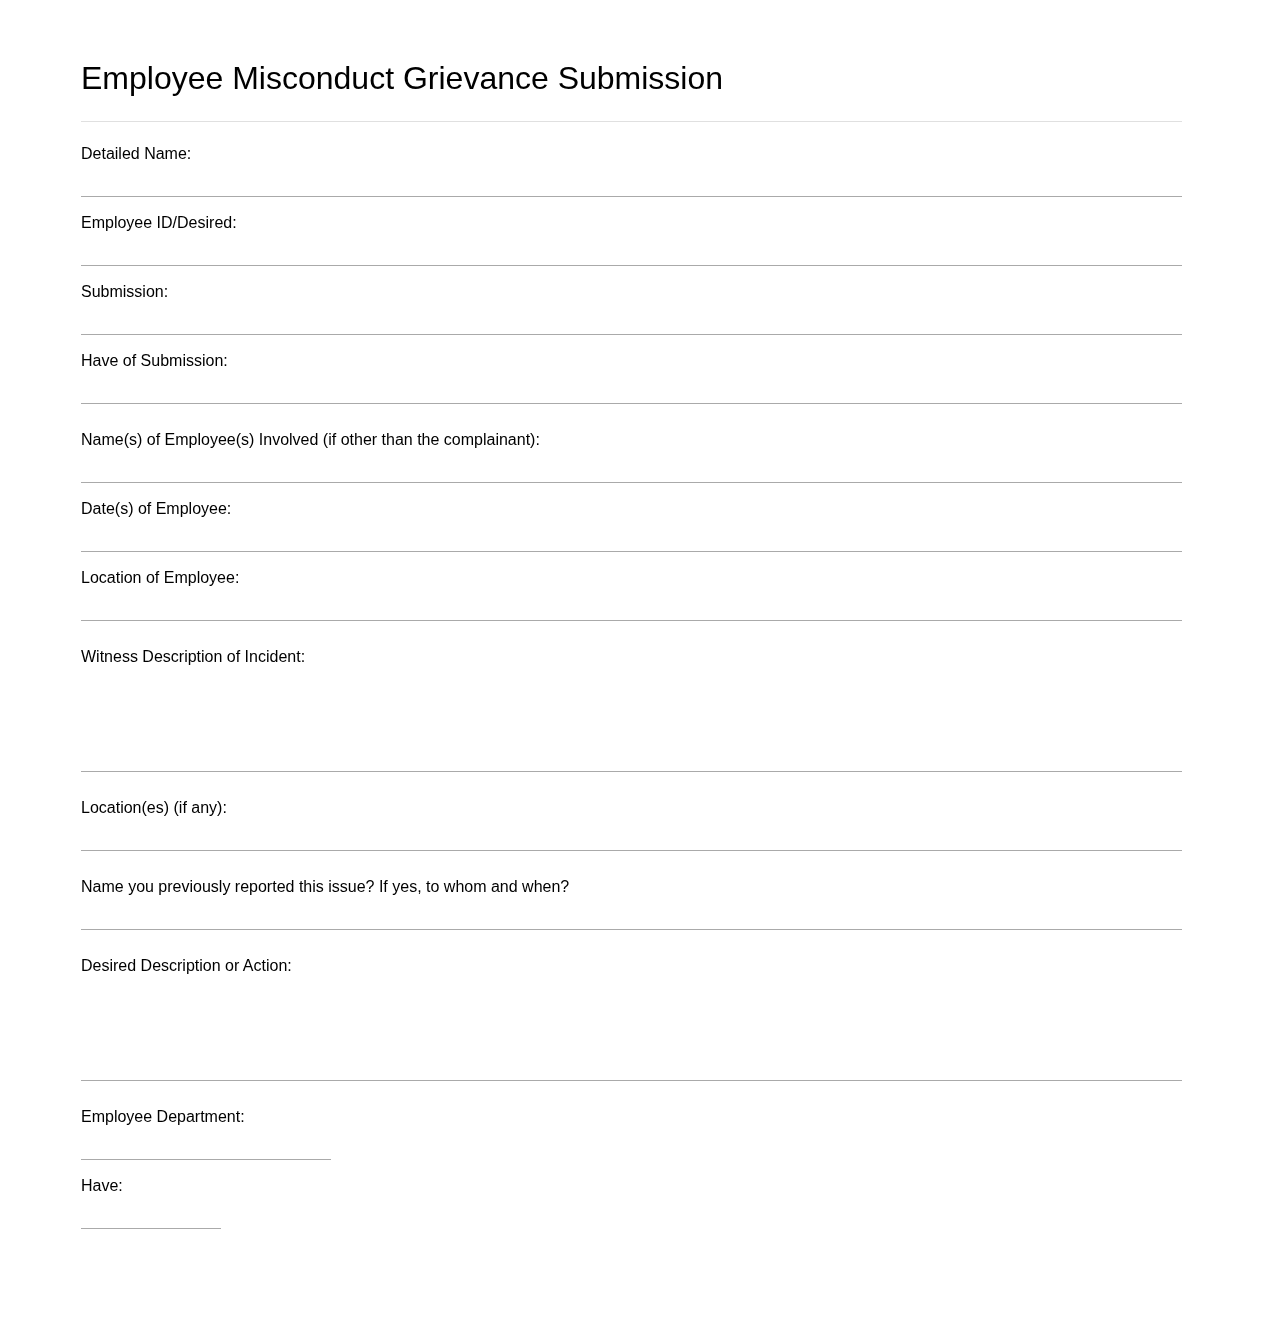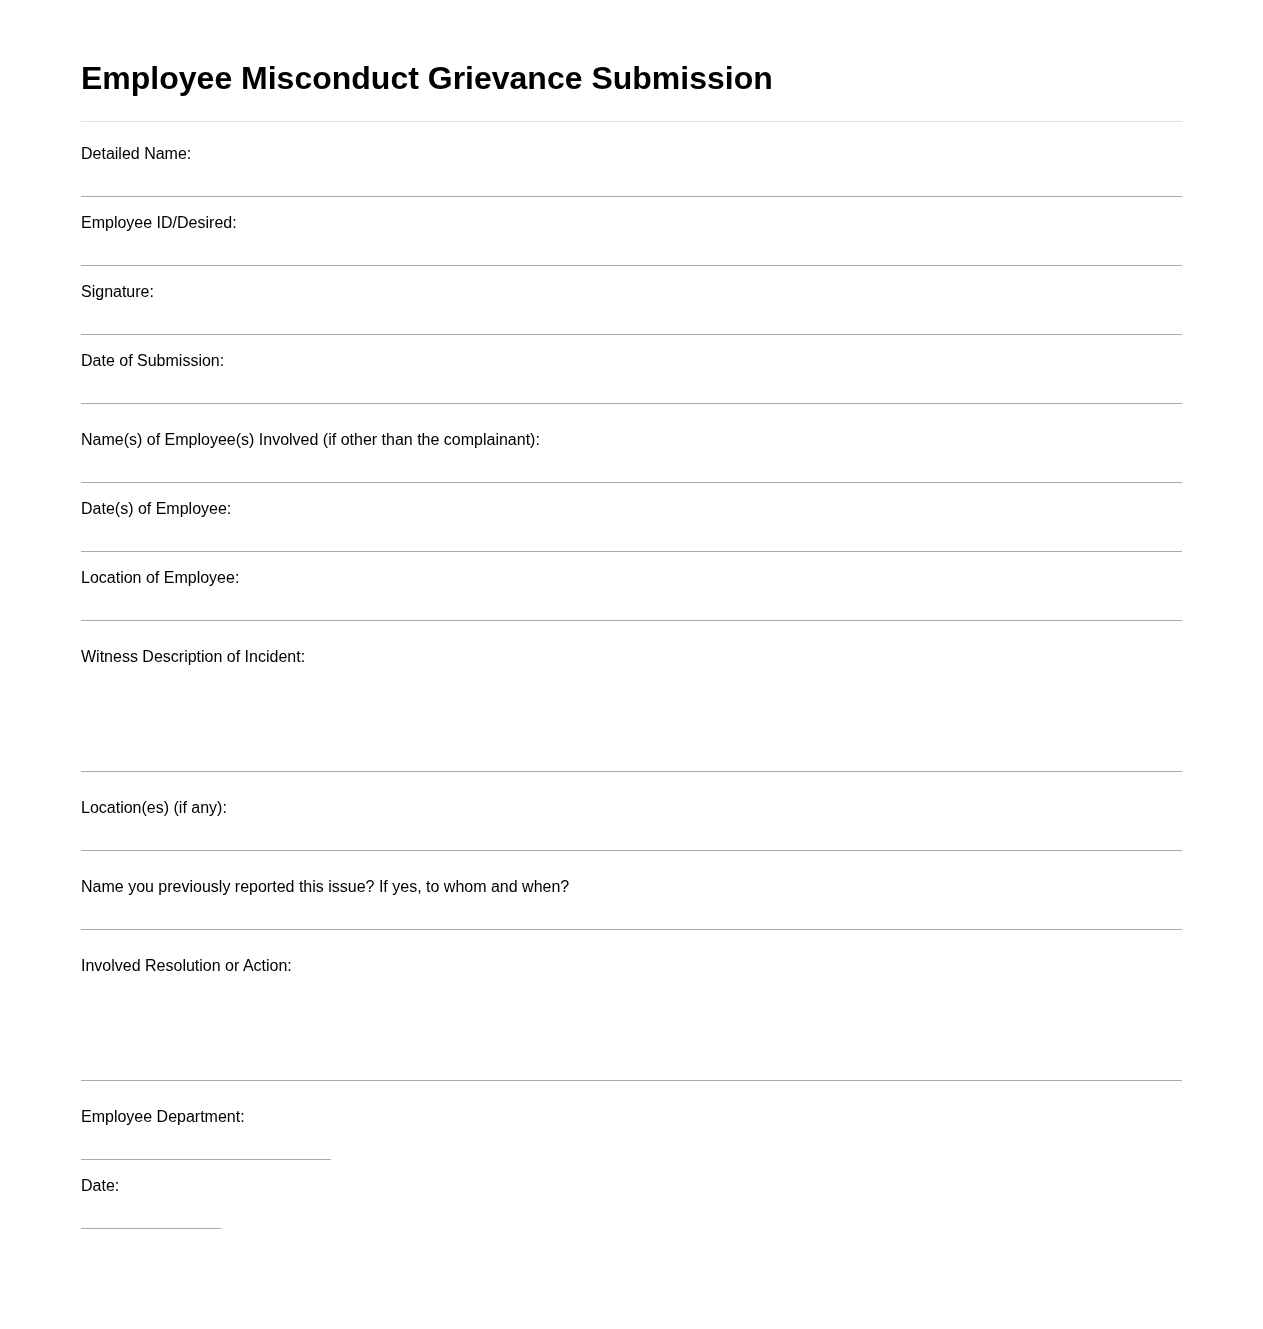--- a/index.html
+++ b/index.html
@@ -15,21 +15,21 @@
       position: relative;
     }
     .page {
       position: absolute;
       left: 81px;
       top: 0;
       width: 1101px;
     }
     .title {
       font-family: "Liberation Sans", sans-serif;
-      font-weight: bold;
+      font-weight: normal;
       font-size: 32px;
       margin: 0;
       position: absolute;
       top: 59px;
       left: 0;
       line-height: 38px;
       white-space: nowrap;
     }
     .header-sep {
       position: absolute;
@@ -78,26 +78,26 @@
     <label class="field-label">Detailed Name:</label>
     <input class="field-input" type="text" style="top: 24px; height: 28px;" value="">
   </div>
 
   <div class="field" style="top:214px;">
     <label class="field-label">Employee ID/Desired:</label>
     <input class="field-input" type="text" style="top: 24px; height: 28px;" value="">
   </div>
 
   <div class="field" style="top:283px;">
-    <label class="field-label">Signature:</label>
+    <label class="field-label">Submission:</label>
     <input class="field-input" type="text" style="top: 24px; height: 28px;" value="">
   </div>
 
   <div class="field" style="top:352px;">
-    <label class="field-label">Date of Submission:</label>
+    <label class="field-label">Have of Submission:</label>
     <input class="field-input" type="text" style="top: 24px; height: 28px;" value="">
   </div>
 
   <div class="field" style="top:431px;">
     <label class="field-label">Name(s) of Employee(s) Involved (if other than the complainant):</label>
     <input class="field-input" type="text" style="top: 24px; height: 28px;" value="">
   </div>
 
   <div class="field" style="top:500px;">
     <label class="field-label">Date(s) of Employee:</label>
@@ -118,26 +118,26 @@
     <label class="field-label">Location(es) (if any):</label>
     <input class="field-input" type="text" style="top: 24px; height: 28px;" value="">
   </div>
 
   <div class="field" style="top:878px;">
     <label class="field-label">Name you previously reported this issue? If yes, to whom and when?</label>
     <input class="field-input" type="text" style="top: 24px; height: 28px;" value="">
   </div>
 
   <div class="field" style="top:957px;">
-    <label class="field-label">Involved Resolution or Action:</label>
+    <label class="field-label">Desired Description or Action:</label>
     <textarea class="field-input" style="top: 24px; height: 100px;"></textarea>
   </div>
 
   <div class="field" style="top:1108px;">
     <label class="field-label">Employee Department:</label>
     <input class="field-input" type="text" style="top: 24px; height: 28px; width: 250px;" value="">
   </div>
 
   <div class="field" style="top:1177px;">
-    <label class="field-label">Date:</label>
+    <label class="field-label">Have:</label>
     <input class="field-input" type="text" style="top: 24px; height: 28px; width: 140px;" value="">
   </div>
 </div>
 
 </body></html>

